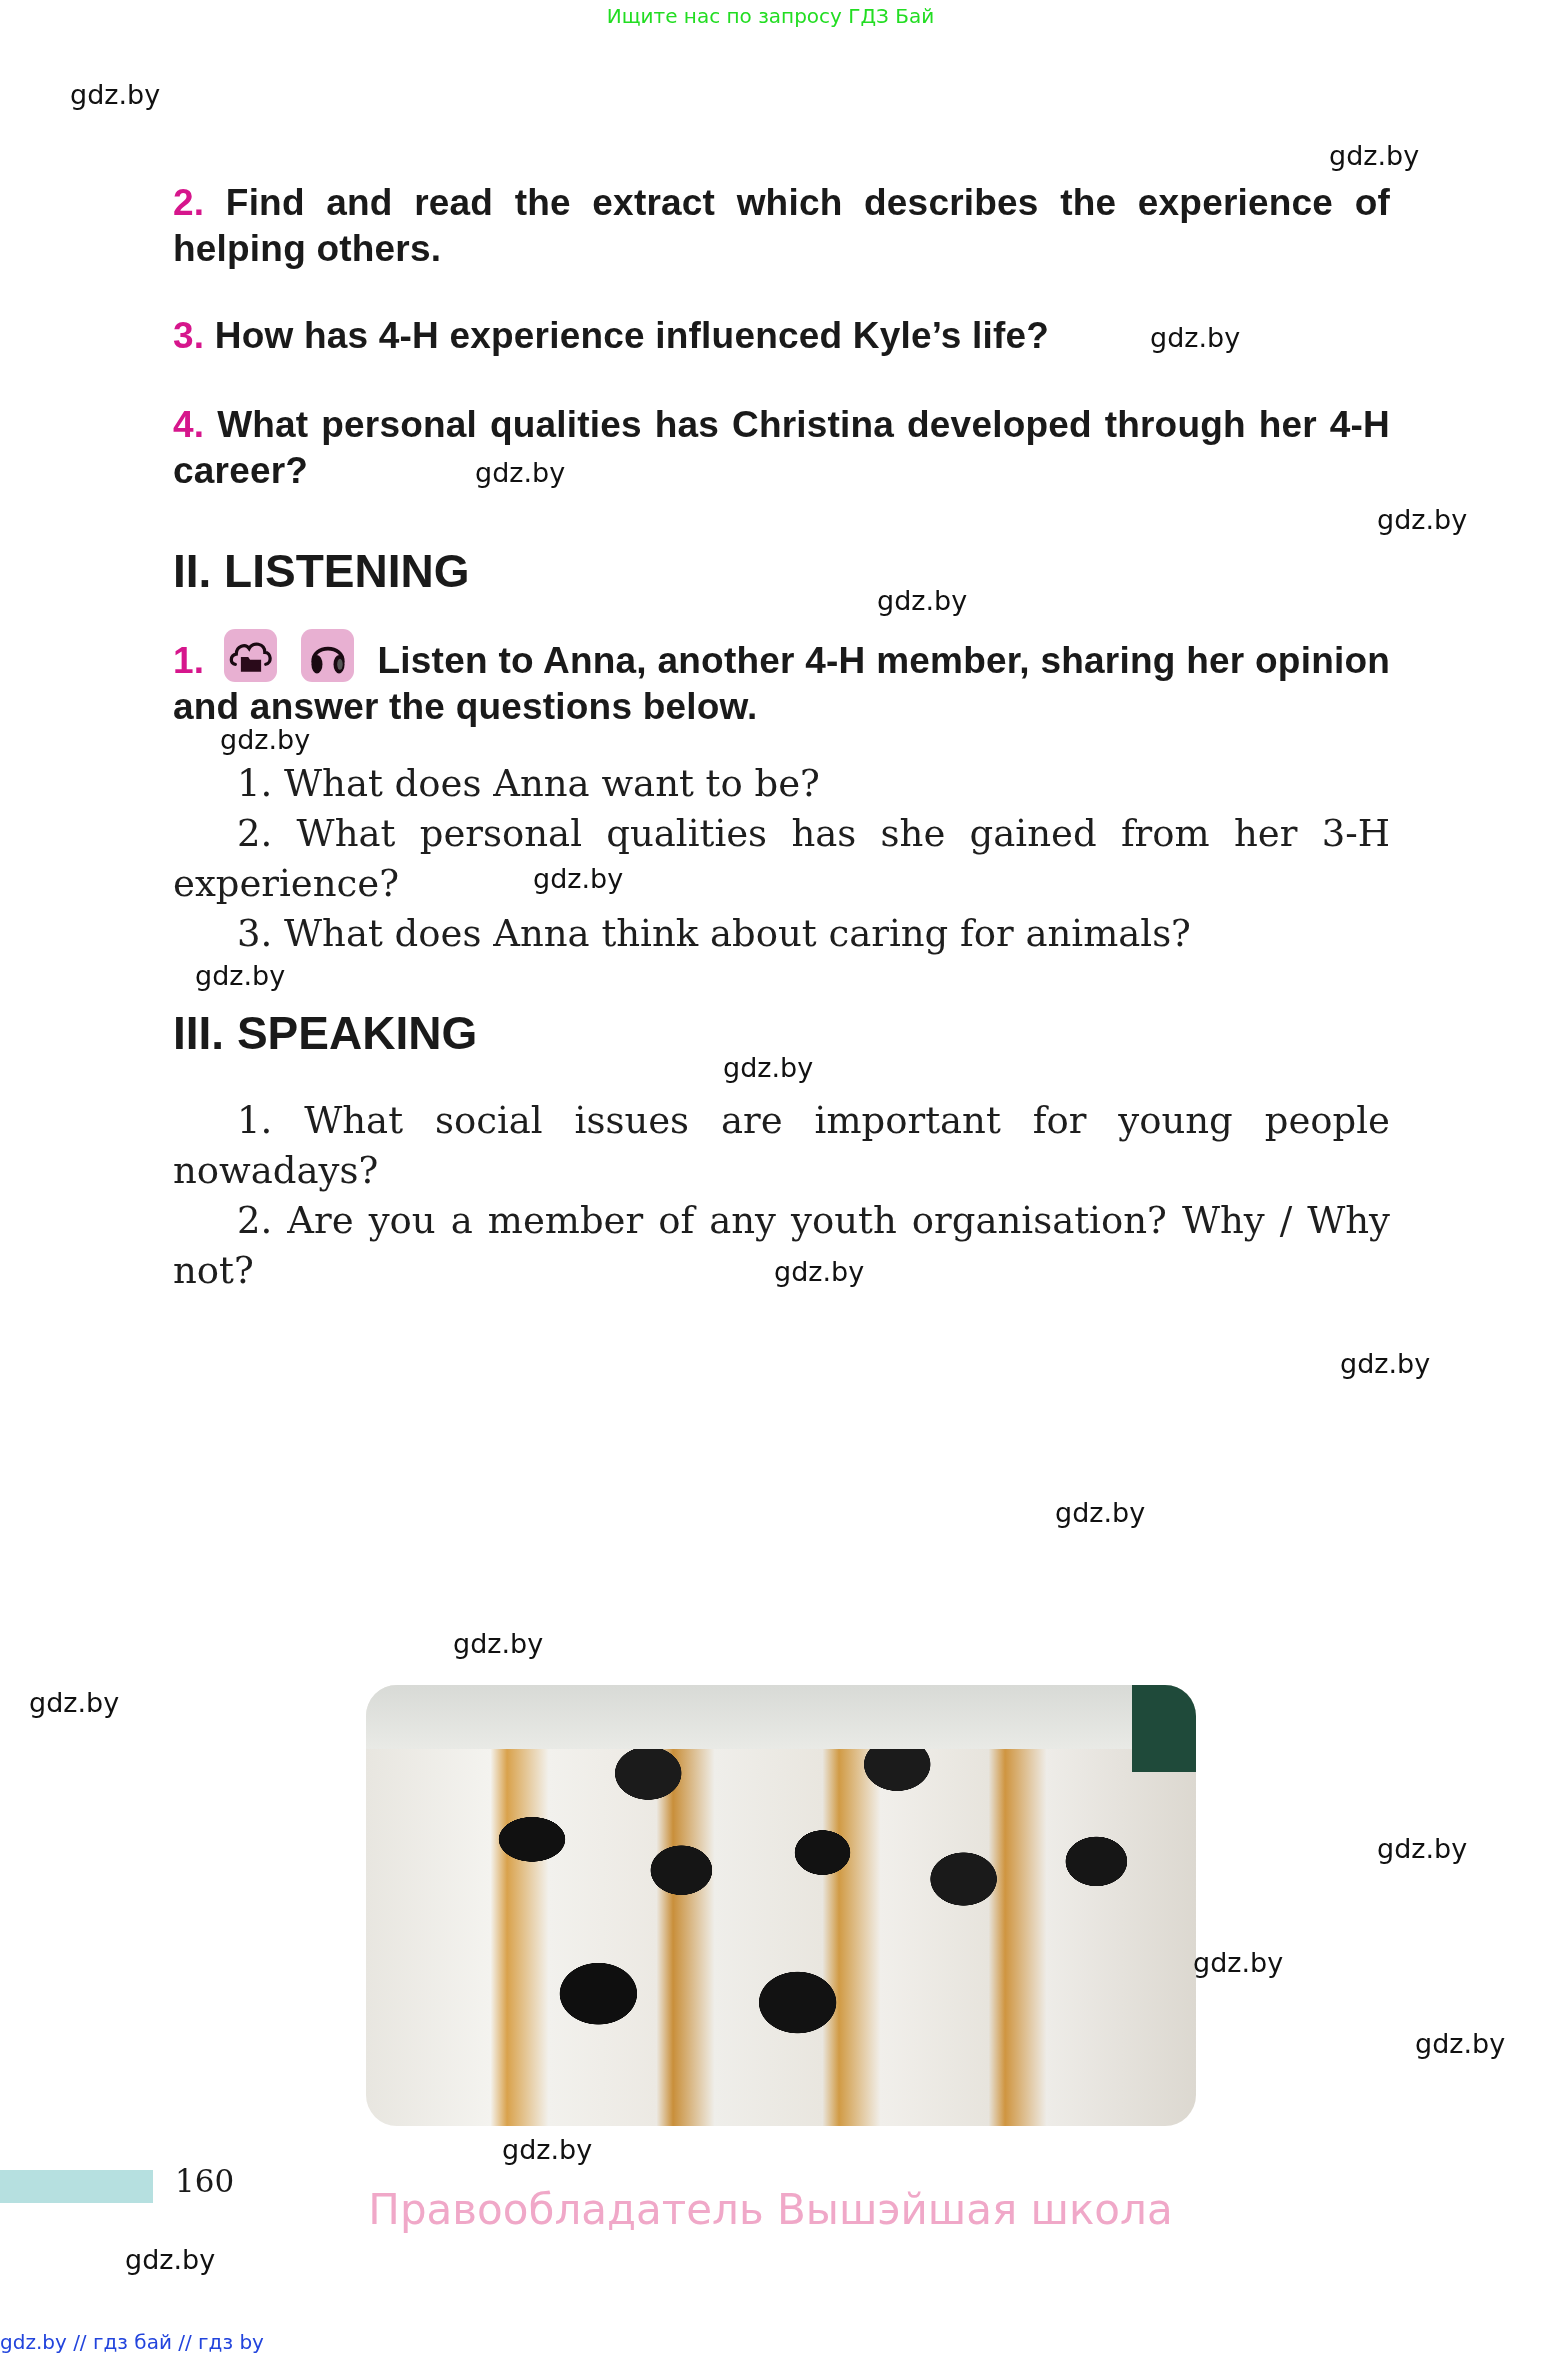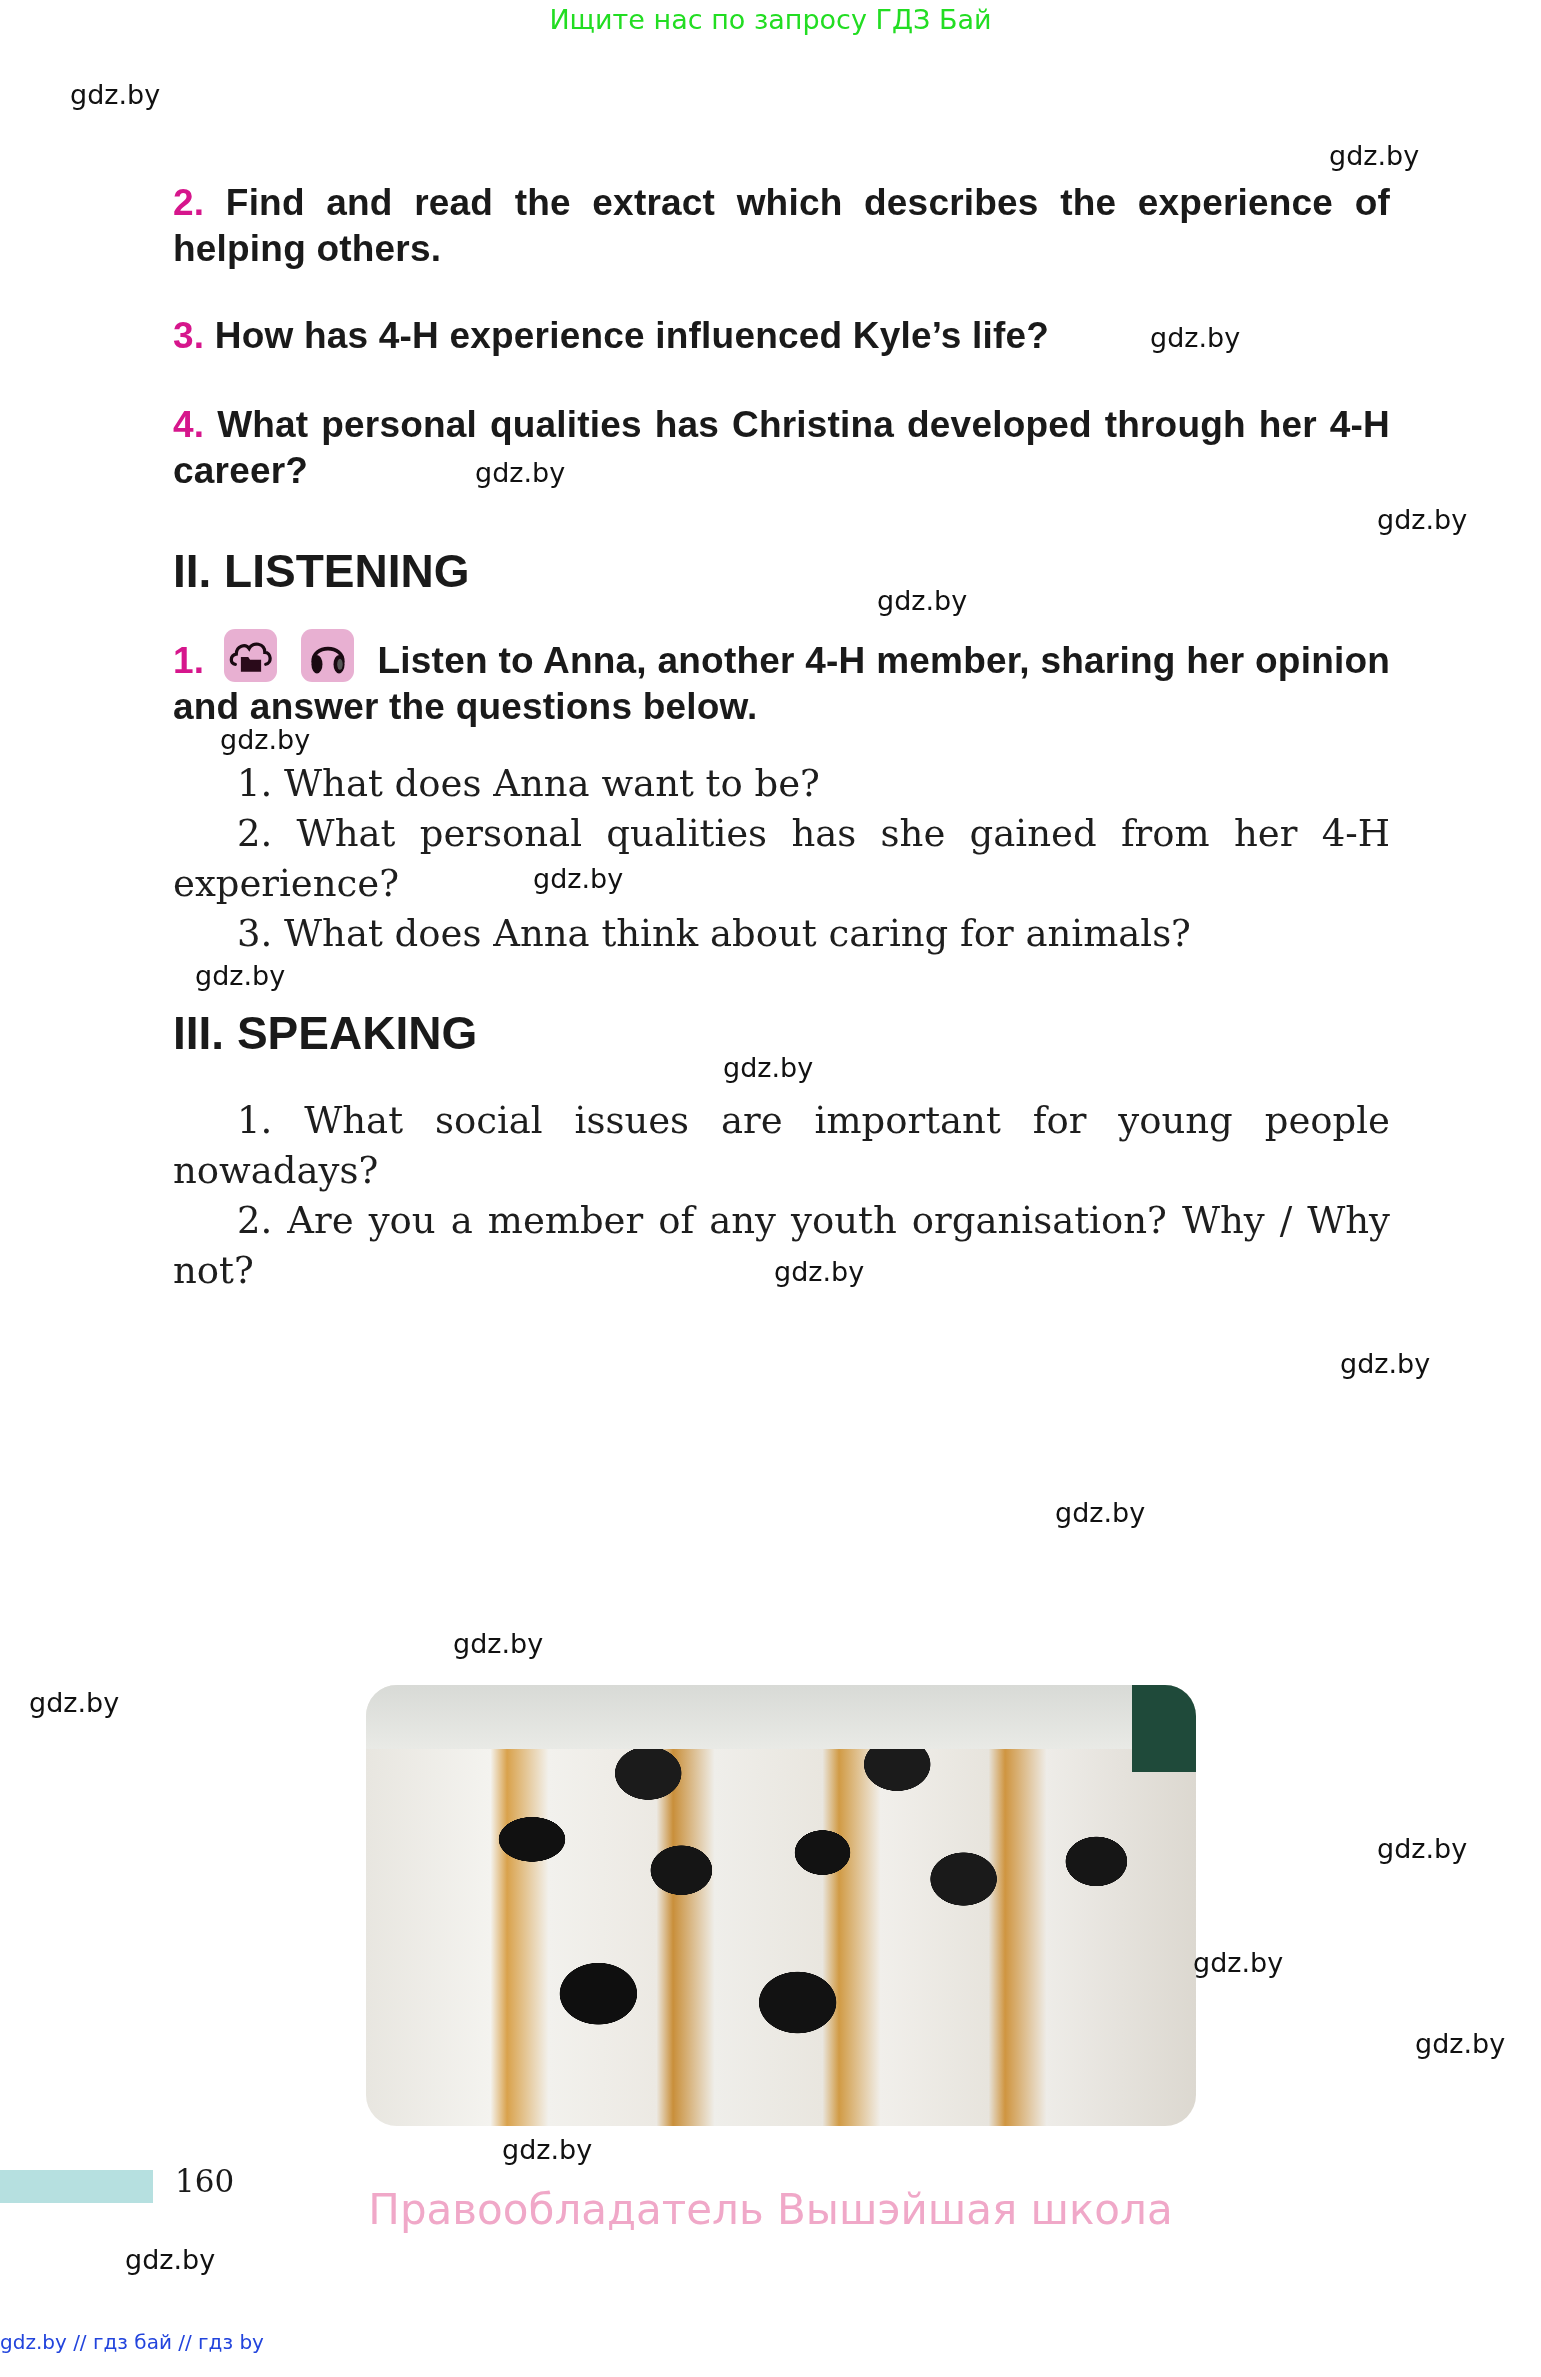--- a/index.html
+++ b/index.html
@@ -1,18 +1,18 @@
 <!DOCTYPE html>
 <html style="font-size:14.7px"><head>
 <meta charset="utf-8">
 <style>
   html,body{margin:0;padding:0;background:#fff;}
   body{width:1541px;height:2377px;position:relative;overflow:hidden;font-family:"Liberation Sans",sans-serif;color:#1a1a1a;}
   .abs{position:absolute;}
-  .top-banner{left:0;width:1541px;top:3.7px;text-align:center;font-family:"DejaVu Sans","Liberation Sans",sans-serif;font-size:27px;color:#22dd22;}
+  .top-banner{left:0;width:1541px;top:3.7px;text-align:center;font-family:"DejaVu Sans","Liberation Sans",sans-serif;font-size:20px;color:#22dd22;}
   .wm{font-family:"DejaVu Sans","Liberation Sans",sans-serif;font-size:27px;color:#111;white-space:nowrap;}
   .task{left:173px;width:1217px;font-weight:bold;font-size:37px;line-height:46px;text-align:justify;letter-spacing:0.2px;}
   .num{color:#d6168c;}
   .heading{left:173px;font-weight:bold;font-size:46px;line-height:51px;color:#1a1a1a;}
   .serif-block{left:173px;width:1217px;font-family:"DejaVu Serif","Liberation Serif",serif;font-size:37px;line-height:50px;text-align:justify;color:#1e1e1e;}
   .serif-block p{margin:0;text-indent:64px;}
   .icon-box{display:inline-block;width:53px;height:53px;border-radius:11px;background:#e8b0d2;vertical-align:-9.2px;margin-right:13px;position:relative;}
   .icon-box svg{position:absolute;left:3.7px;top:3.7px;}
   .photo{left:366px;top:1685px;width:830px;height:441px;border-radius:31px;overflow:hidden;
     background:
@@ -88,21 +88,21 @@
       <ellipse cx="13" cy="34" rx="6" ry="10" fill="#1a0a12"></ellipse>
       <ellipse cx="37" cy="34" rx="6" ry="10" fill="#1a0a12"></ellipse>
       <ellipse cx="38" cy="34" rx="3" ry="6" fill="#555"></ellipse>
     </svg>
   </span>
   <span>Listen to Anna, another 4-H member, sharing her opinion and answer the questions below.</span>
 </div>
 
 <div class="abs serif-block" style="top:759px;">
   <p>1. What does Anna want to be?</p>
-  <p>2. What personal qualities has she gained from her 4-H experience?</p>
+  <p>2. What personal qualities has she gained from her 3-H experience?</p>
   <p>3. What does Anna think about caring for animals?</p>
 </div>
 
 <div class="abs heading" style="top:1008px;">III. SPEAKING</div>
 
 <div class="abs serif-block" style="top:1096px;">
   <p>1. What social issues are important for young people nowadays?</p>
   <p>2. Are you a member of any youth organisation? Why / Why not?</p>
 </div>
 

